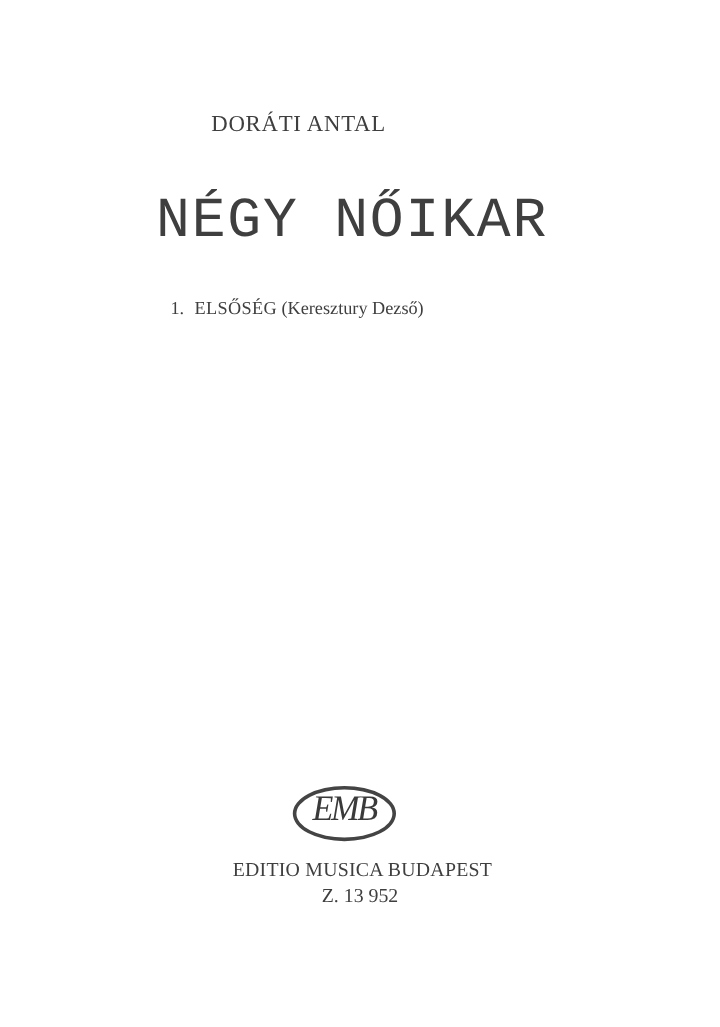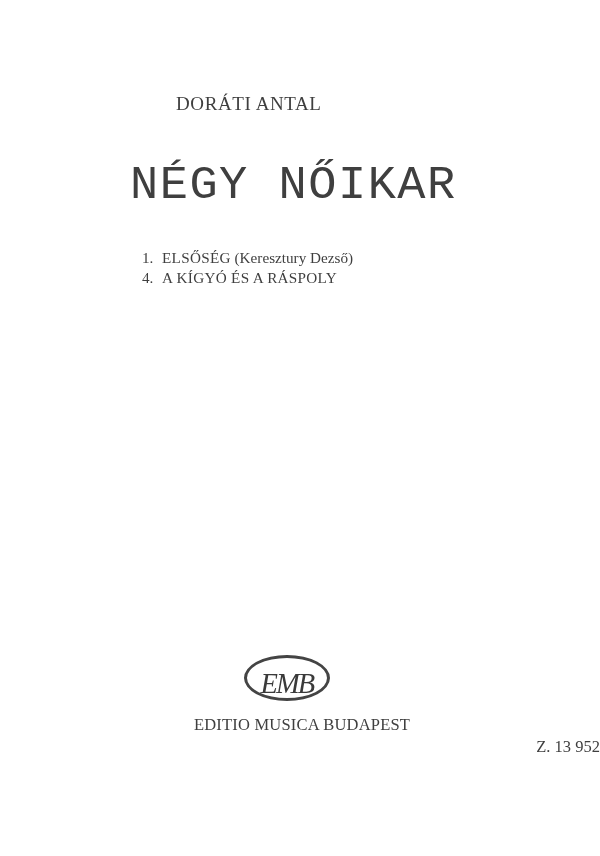--- a/index.html
+++ b/index.html
@@ -60,21 +60,21 @@
     .logo {
       position: absolute;
       left: 244px;
       top: 655px;
       width: 86px;
       height: 46px;
       border: 3px solid #444444;
       border-radius: 50%;
       box-sizing: border-box;
       display: flex;
-      align-items: flex-end;
+      align-items: flex-start;
       justify-content: center;
     }
     .logo-text {
       font-style: italic;
       font-size: 30px;
       letter-spacing: -2px;
       color: #3a3a3a;
       line-height: 1;
       margin-top: 1px;
       transform: scaleX(0.95);
@@ -88,41 +88,38 @@
       font-size: 16.5px;
       letter-spacing: 0.2px;
       line-height: 20px;
       padding-left: 2px;
     }
     .catalog {
       position: absolute;
       left: 0;
       width: 600px;
       top: 737px;
-      text-align: right;
+      text-align: center;
       font-size: 16.5px;
       line-height: 20px;
     }
   </style>
 </head>
 <body>
 
 <div>
 
   <div class="composer">DORÁTI ANTAL</div>
 
   <div class="title">NÉGY NŐIKAR</div>
 
   <ul class="contents">
     <li>
       <span class="num">1.</span><span class="caps">ELSŐSÉG</span> <span>(Keresztury Dezső)</span>
     </li>
-    <li>
-      <span class="num">4.</span><span class="caps">A KÍGYÓ ÉS A RÁSPOLY</span>
-    </li>
   </ul>
 
   <div class="logo">
     <span class="logo-text">EMB</span>
   </div>
 
   <div class="publisher">EDITIO MUSICA BUDAPEST</div>
   <div class="catalog">Z. 13 952</div>
 
 </div>

